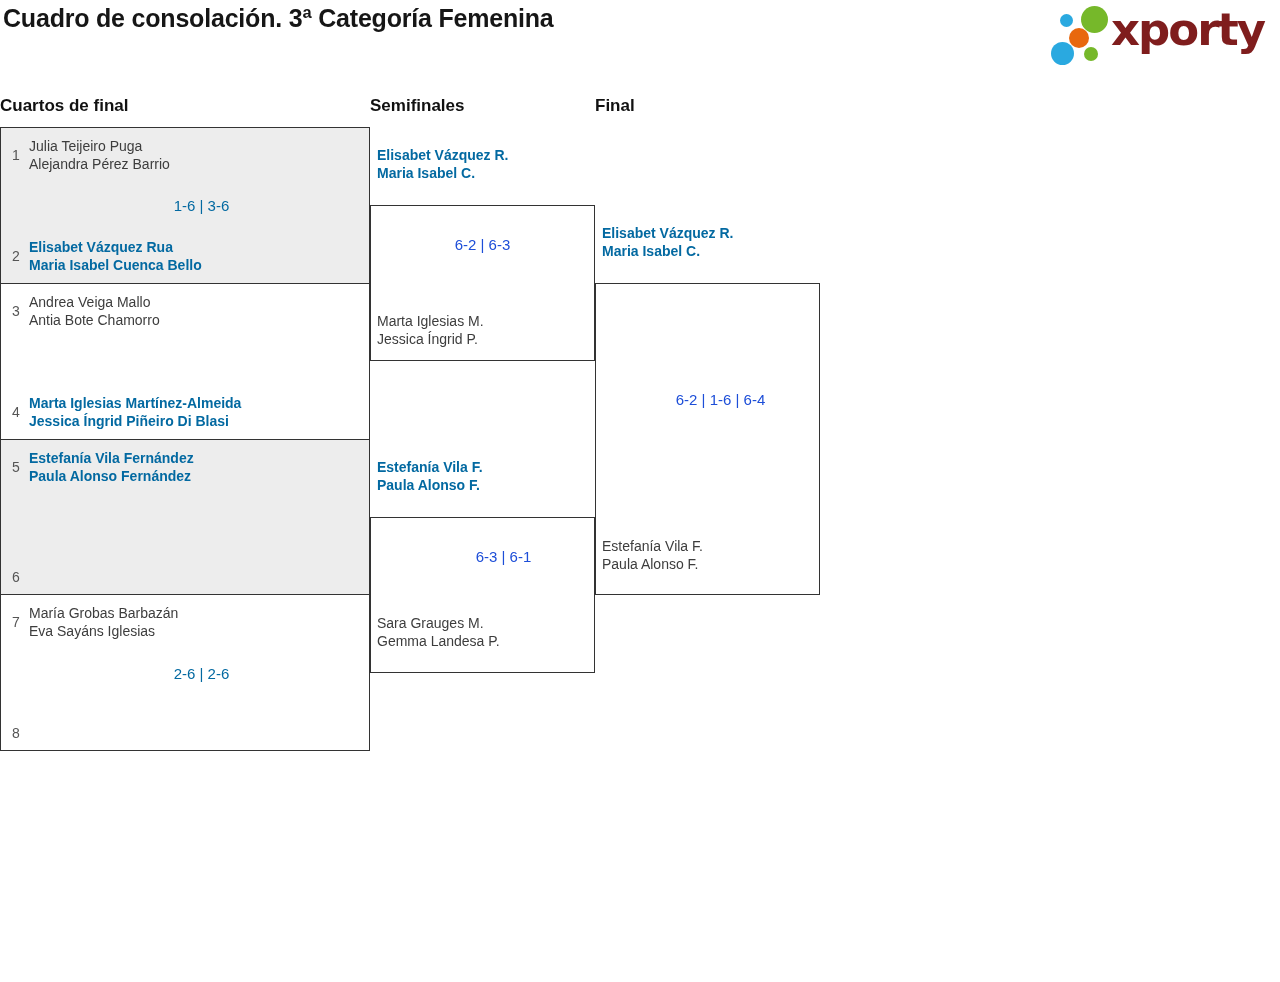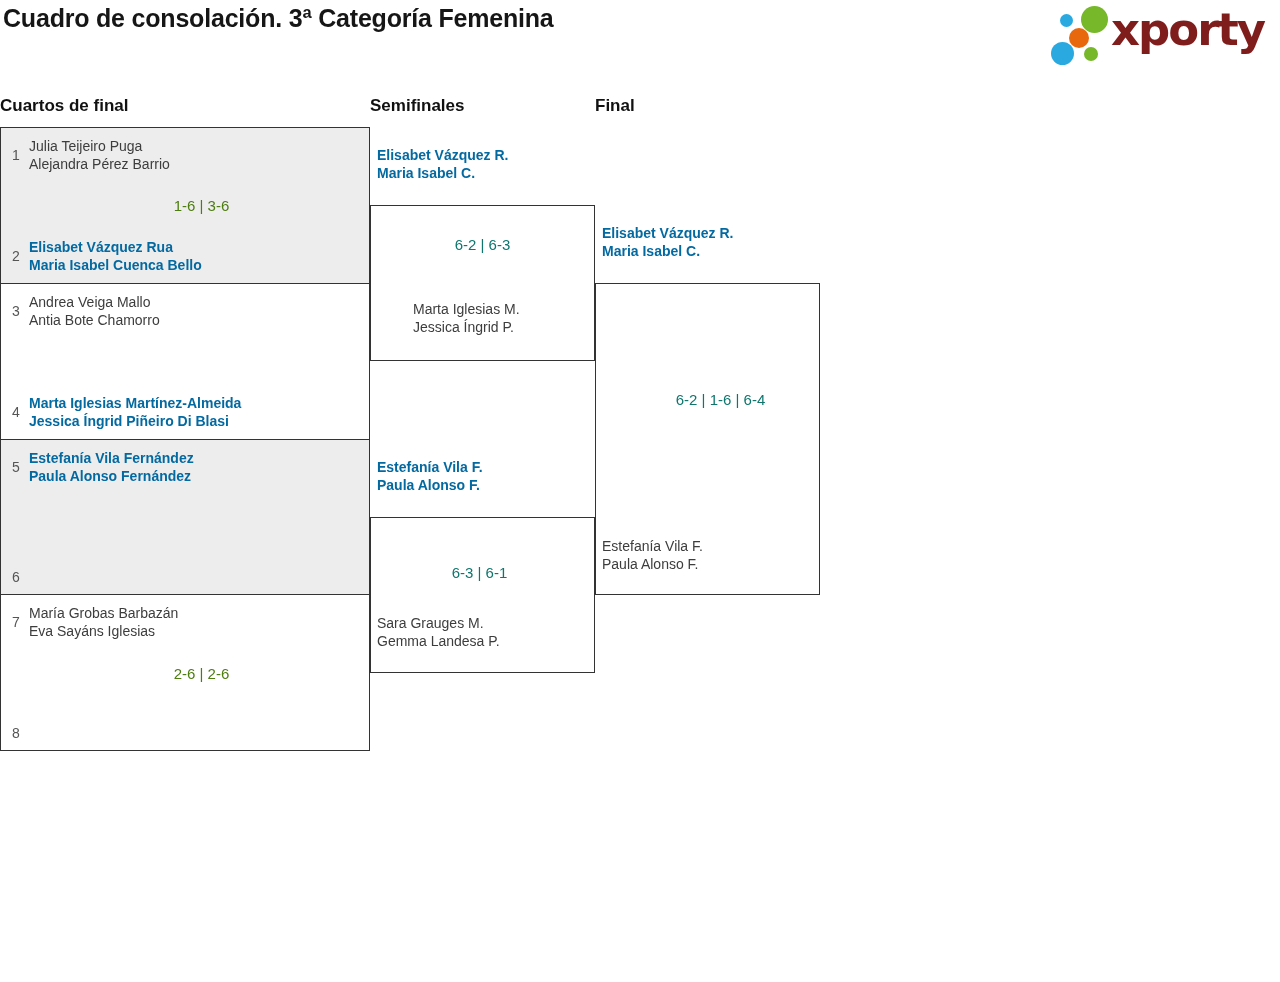--- a/index.html
+++ b/index.html
@@ -54,32 +54,32 @@
   .team-row.bottom{bottom:9px;}
   .seed{
     width:22px;flex-shrink:0;
     text-align:center;font-size:14px;color:#555;
   }
   .names{font-size:14px;line-height:18px;color:#3d3d3d;padding-left:2px;}
   .winner .names, .float-team.winner{font-weight:700;color:#0369a1;}
   .score{
     position:absolute;left:0;right:0;top:50%;
     transform:translateY(-50%);
-    text-align:center;font-size:15px;color:#4d7c0f;padding-left:33px;
+    text-align:center;font-size:15px;color:#0369a1;padding-left:33px;
   }
 
   
   .box{
     border:1px solid #333;box-sizing:border-box;background:transparent;
   }
   .float-team{
     font-size:14px;line-height:18px;color:#3d3d3d;
   }
   .float-score{
-    text-align:center;font-size:15px;color:#0f766e;height:18px;line-height:18px;
+    text-align:center;font-size:15px;color:#1d4ed8;height:18px;line-height:18px;
   }
 </style>
 </head>
 <body>
 
 <div class="abs title">
   <div>Cuadro de consolación. 3ª Categoría Femenina</div>
 </div>
 
 <div>
@@ -163,30 +163,30 @@
 <div class="abs box" style="left:370px;top:205px;width:225px;height:156px;"></div>
 <div class="abs box" style="left:370px;top:517px;width:225px;height:156px;"></div>
 
 <div class="abs box" style="left:595px;top:283px;width:225px;height:312px;"></div>
 
 <div class="abs float-team winner" style="left:377px;top:146px;">
   <div>Elisabet Vázquez R.</div>
   <div>Maria Isabel C.</div>
 </div>
 <div class="abs float-score" style="left:370px;top:236px;width:225px;">6-2 | 6-3</div>
-<div class="abs float-team" style="left:377px;top:300px;margin-left:36px;">
+<div class="abs float-team" style="left:377px;top:312px;">
   <div>Marta Iglesias M.</div>
   <div>Jessica Íngrid P.</div>
 </div>
 
 <div class="abs float-team winner" style="left:377px;top:458px;">
   <div>Estefanía Vila F.</div>
   <div>Paula Alonso F.</div>
 </div>
-<div class="abs float-score" style="left:368px;top:548px;width:223px;margin-top:16px;">6-3 | 6-1</div>
+<div class="abs float-score" style="left:392px;top:548px;width:223px;">6-3 | 6-1</div>
 <div class="abs float-team" style="left:377px;top:614px;">
   <div>Sara Grauges M.</div>
   <div>Gemma Landesa P.</div>
 </div>
 
 <div class="abs float-team winner" style="left:602px;top:224px;">
   <div>Elisabet Vázquez R.</div>
   <div>Maria Isabel C.</div>
 </div>
 <div class="abs float-score" style="left:595px;top:391px;width:251px;">6-2 | 1-6 | 6-4</div>

